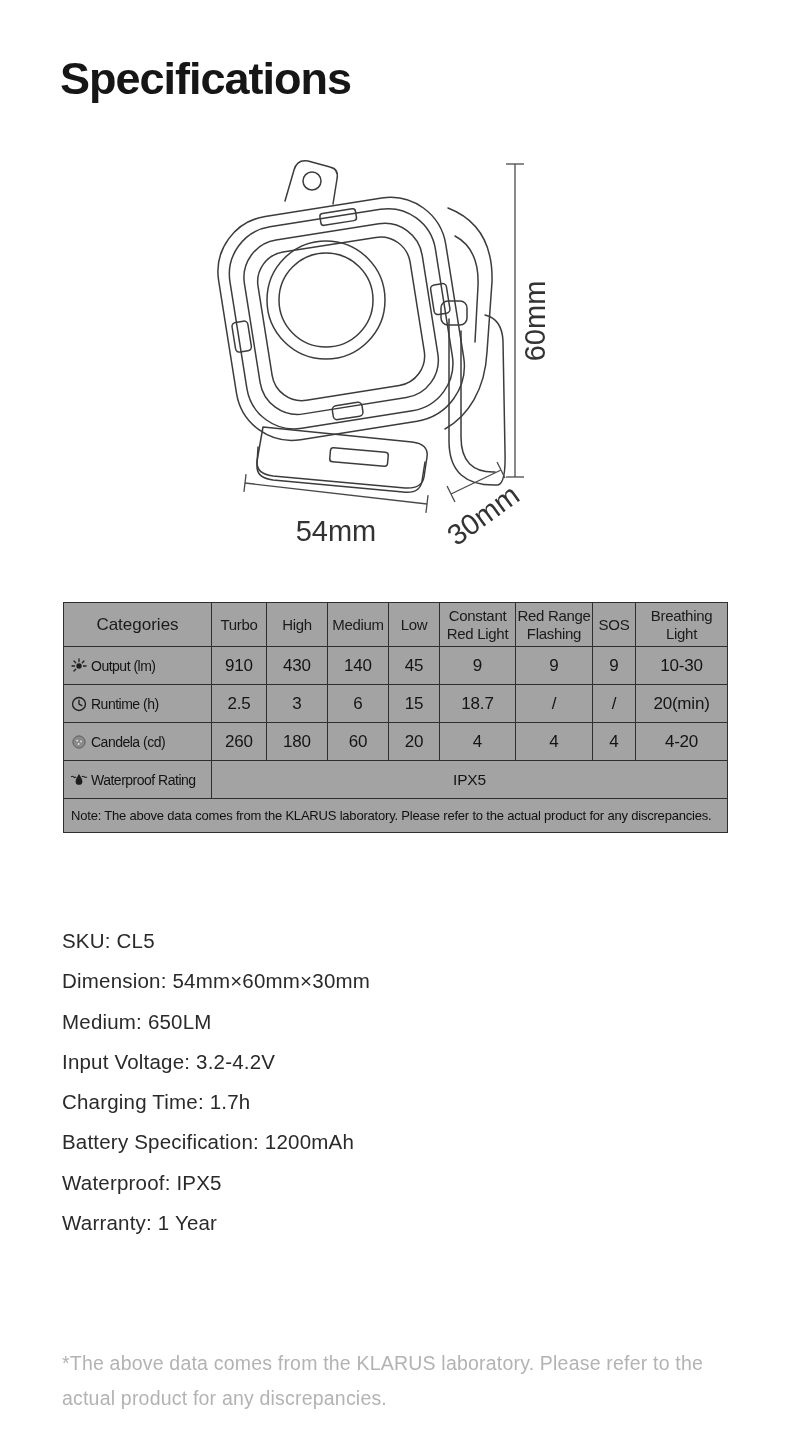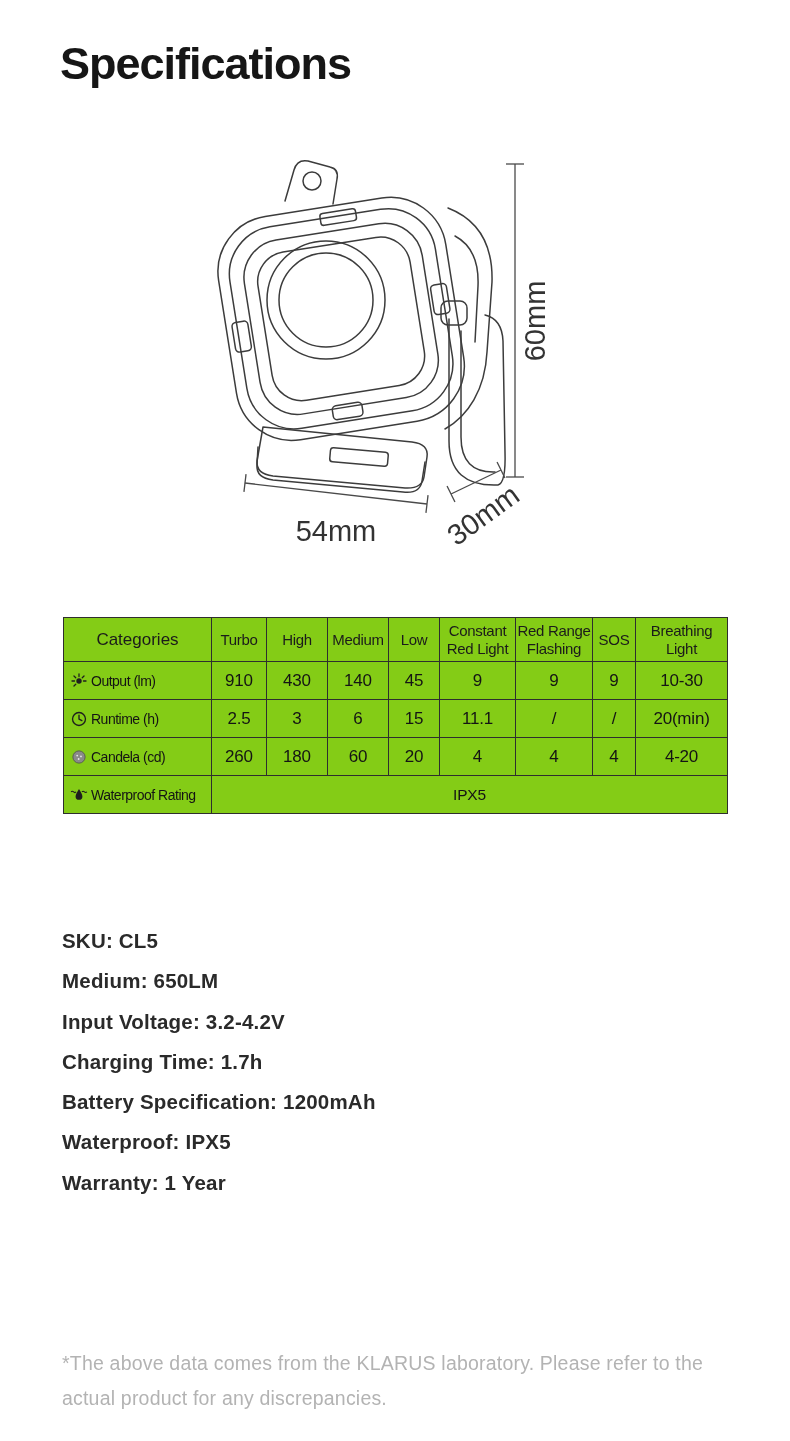--- a/index.html
+++ b/index.html
@@ -2,31 +2,31 @@
 <html><head>
 <meta charset="utf-8">
 <style>
   html,body { margin:0; padding:0; }
   body {
     width:790px; height:1441px; background:#ffffff;
     font-family:"Liberation Sans", sans-serif;
     position:relative; overflow:hidden; color:#1b1b1b;
   }
   .page-title {
-    position:absolute; left:60px; top:38px;
+    position:absolute; left:60px; top:53px;
     font-size:45px; font-weight:bold; letter-spacing:-1px; color:#161616;
   }
   .figure {
     position:absolute; left:120px; top:140px; width:470px; height:440px;
   }
   svg text { font-family:"Liberation Sans", sans-serif; }
 
   table.spec-table {
-    position:absolute; left:63px; top:617px; width:664px;
-    border-collapse:collapse; table-layout:fixed; background:#84cc16;
+    position:absolute; left:63px; top:602px; width:664px;
+    border-collapse:collapse; table-layout:fixed; background:#a3a3a3;
   }
   .spec-table th, .spec-table td { border:1px solid #2e2e2e; box-sizing:border-box; }
   .spec-table thead th {
     font-weight:normal; font-size:15px; line-height:1.15;
     height:44px; padding:2px 1px; text-align:center; letter-spacing:-0.3px; color:#1b1b1b;
   }
   .spec-table thead th.first { font-size:17px; letter-spacing:0; }
   .spec-table td.val {
     height:38px; text-align:center; font-size:17px; color:#141414; letter-spacing:-0.2px;
   }
@@ -39,21 +39,21 @@
     display:inline-block; width:18px; height:18px;
     vertical-align:-4px; margin-right:3px;
   }
   .spec-table td.note-cell {
     font-size:13px; letter-spacing:-0.2px; padding:9px 6px 9px 7px; color:#111;
   }
   .specs-list {
     position:absolute; left:62px; top:921px; margin:0; padding:0; list-style:none;
   }
   .specs-list li {
-    font-size:20.5px; line-height:40.3px; color:#2a2a2a; letter-spacing:0.2px;font-weight:bold;
+    font-size:20.5px; line-height:40.3px; color:#2a2a2a; letter-spacing:0.2px;
   }
   .footnote {
     position:absolute; left:62px; top:1346px; width:676px;
     font-size:19.5px; line-height:35px; color:#b3b3b3; letter-spacing:0.2px;
   }
 </style>
 </head>
 <body>
 
 <div class="page-title">Specifications</div>
@@ -163,21 +163,21 @@
         <td class="label"><span class="icon"><svg viewBox="0 0 20 20" width="18" height="18">
               <g stroke="#1e1e1e" stroke-width="1.5" stroke-linecap="round" fill="none">
                 <circle cx="10" cy="10" r="7.2"></circle>
                 <path d="M10 5.8 V10 l3.2 1.8"></path>
               </g>
             </svg></span><span>Runtime (h)</span></td>
         <td class="val">2.5</td>
         <td class="val">3</td>
         <td class="val">6</td>
         <td class="val">15</td>
-        <td class="val">11.1</td>
+        <td class="val">18.7</td>
         <td class="val">/</td>
         <td class="val">/</td>
         <td class="val">20(min)</td>
       </tr>
       <tr>
         <td class="label"><span class="icon"><svg viewBox="0 0 20 20" width="18" height="18">
               <circle cx="10" cy="10" r="6.8" fill="#8a8a8a" stroke="#555" stroke-width="1"></circle>
               <circle cx="8" cy="8.4" r="1" fill="#e8e8e8"></circle>
               <circle cx="12.2" cy="9.4" r="1" fill="#e8e8e8"></circle>
               <circle cx="9.6" cy="12.2" r="1" fill="#e8e8e8"></circle>
@@ -192,25 +192,29 @@
         <td class="val">4-20</td>
       </tr>
       <tr>
         <td class="label"><span class="icon"><svg viewBox="0 0 20 20" width="18" height="18">
               <path d="M10 3.2 C7.8 6.8 6.2 9.2 6.2 11.6 A3.8 3.8 0 0 0 13.8 11.6 C13.8 9.2 12.2 6.8 10 3.2 Z" fill="#1e1e1e"></path>
               <path d="M1.2 6.6 Q2.6 5.2 4 6.6 T6.8 6.6" stroke="#1e1e1e" stroke-width="1.2" fill="none"></path>
               <path d="M13.2 6.6 Q14.6 5.2 16 6.6 T18.8 6.6" stroke="#1e1e1e" stroke-width="1.2" fill="none"></path>
             </svg></span><span>Waterproof Rating</span></td>
         <td class="val spanval" colspan="8">IPX5</td>
       </tr>
+      <tr>
+        <td class="note-cell" colspan="9">Note: The above data comes from the KLARUS laboratory. Please refer to the actual product for any discrepancies.</td>
+      </tr>
     </tbody>
 </table>
 
 <ul class="specs-list" id="specs-list">
     <li>SKU: CL5</li>
+    <li>Dimension: 54mm×60mm×30mm</li>
     <li>Medium: 650LM</li>
     <li>Input Voltage: 3.2-4.2V</li>
     <li>Charging Time: 1.7h</li>
     <li>Battery Specification: 1200mAh</li>
     <li>Waterproof: IPX5</li>
     <li>Warranty: 1 Year</li>
   </ul>
 
 <div class="footnote">*The above data comes from the KLARUS laboratory. Please refer to the actual product for any discrepancies.</div>
 

